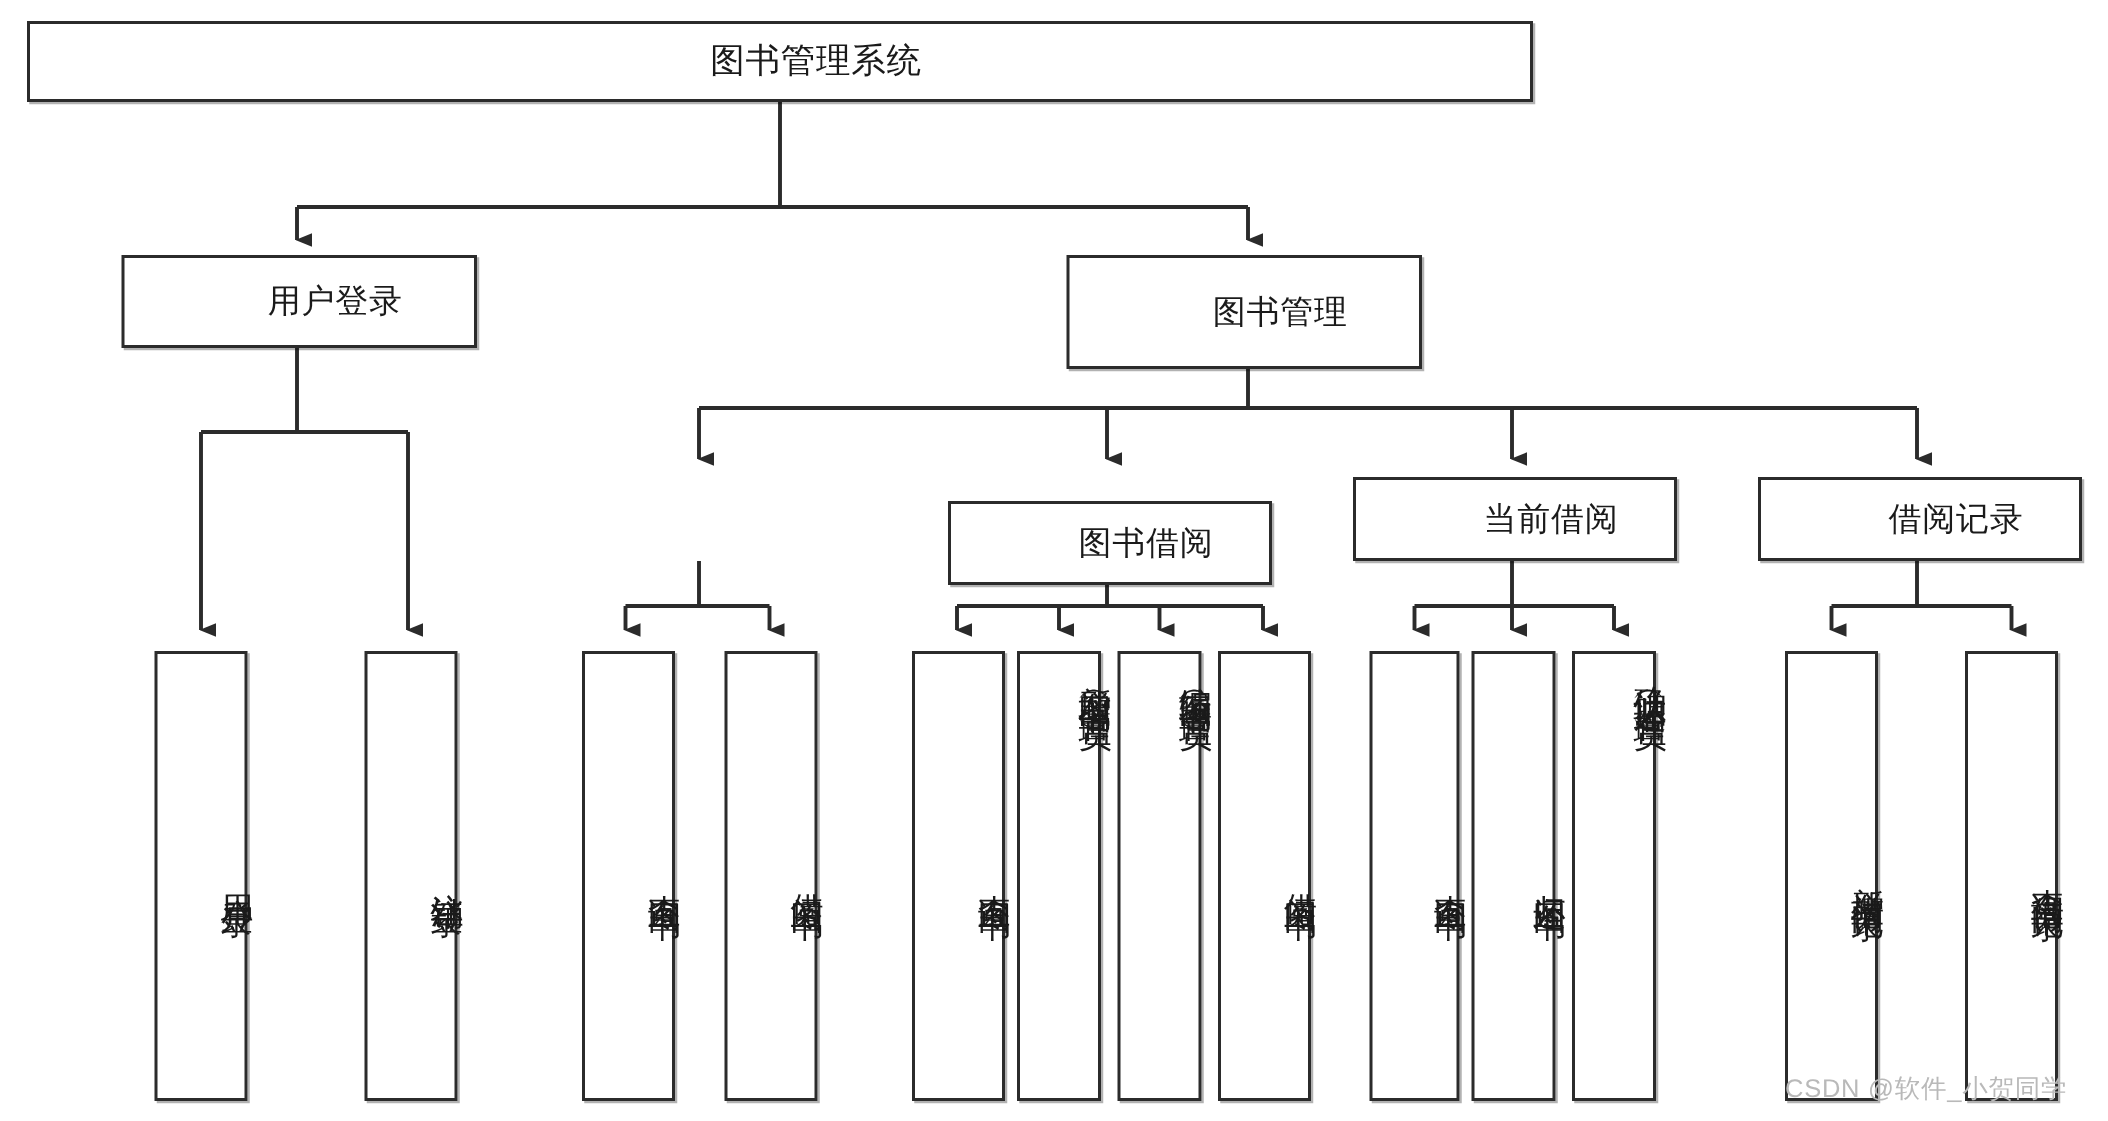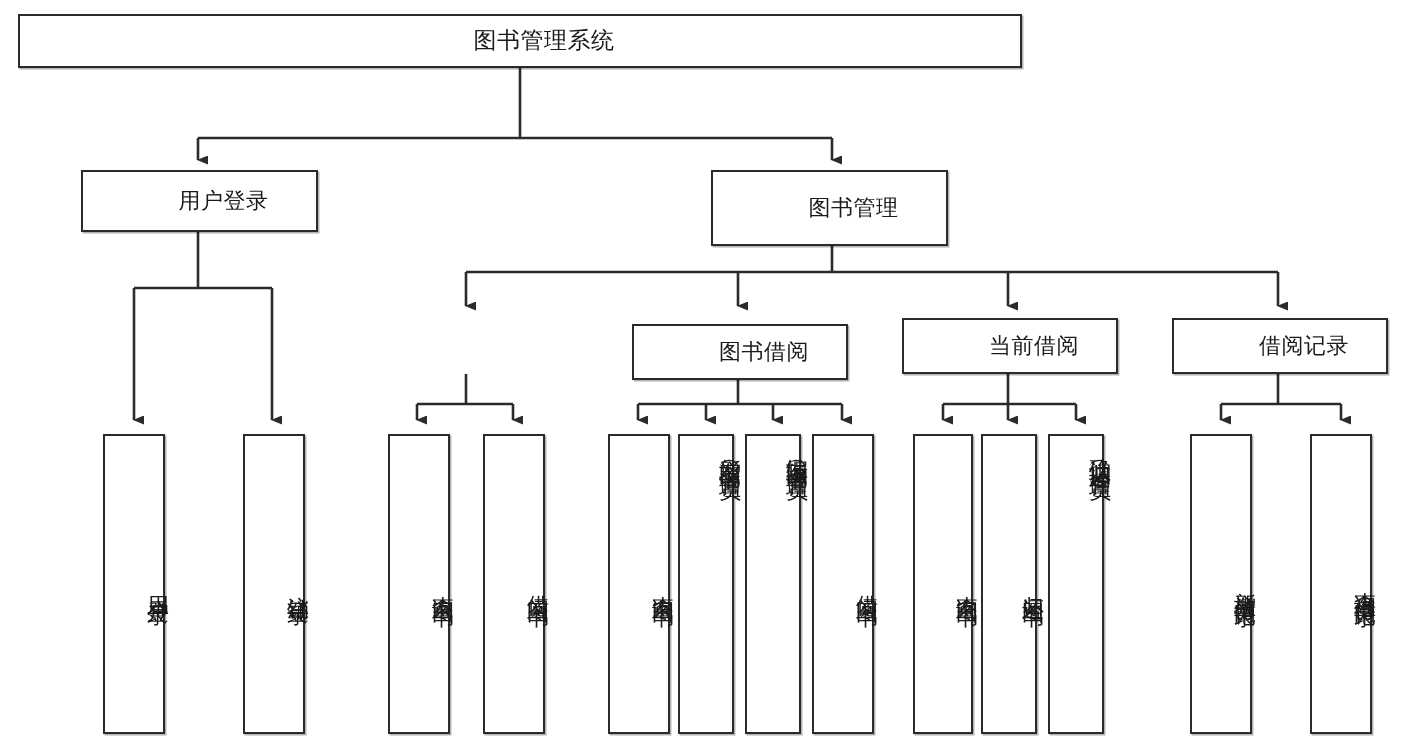--- a/index.html
+++ b/index.html
@@ -113,21 +113,21 @@
     <span class="lbl">图书管理系统</span>
   </div>
 
   <div class="node lvl2" style="left:81px;top:170px;width:237px;height:62px;">
     <span class="lbl">用户登录</span>
   </div>
   <div class="node lvl2" style="left:711px;top:170px;width:237px;height:76px;">
     <span class="lbl">图书管理</span>
   </div>
 
-  <div class="node lvl3" style="left:632px;top:324px;width:216px;height:56px;">
+  <div class="node lvl3" style="left:632px;top:334px;width:216px;height:56px;">
     <span class="lbl">图书借阅</span>
   </div>
   <div class="node lvl3" style="left:902px;top:318px;width:216px;height:56px;">
     <span class="lbl">当前借阅</span>
   </div>
   <div class="node lvl3" style="left:1172px;top:318px;width:216px;height:56px;">
     <span class="lbl">借阅记录</span>
   </div>
 
   <div class="node leaf centered" style="left:103px;top:434px;width:62px;height:300px;">
@@ -167,14 +167,15 @@
     <span class="lbl">确认归还（管理员）</span>
   </div>
 
   <div class="node leaf centered" style="left:1190px;top:434px;width:62px;height:300px;">
     <span class="lbl">新增借阅记录</span>
   </div>
   <div class="node leaf centered" style="left:1310px;top:434px;width:62px;height:300px;">
     <span class="lbl">查询借阅记录</span>
   </div>
 
+  <div class="watermark" style="left:1190px;top:714px;">CSDN @软件_小贺同学</div>
 
 </div>
 
 </body></html>

